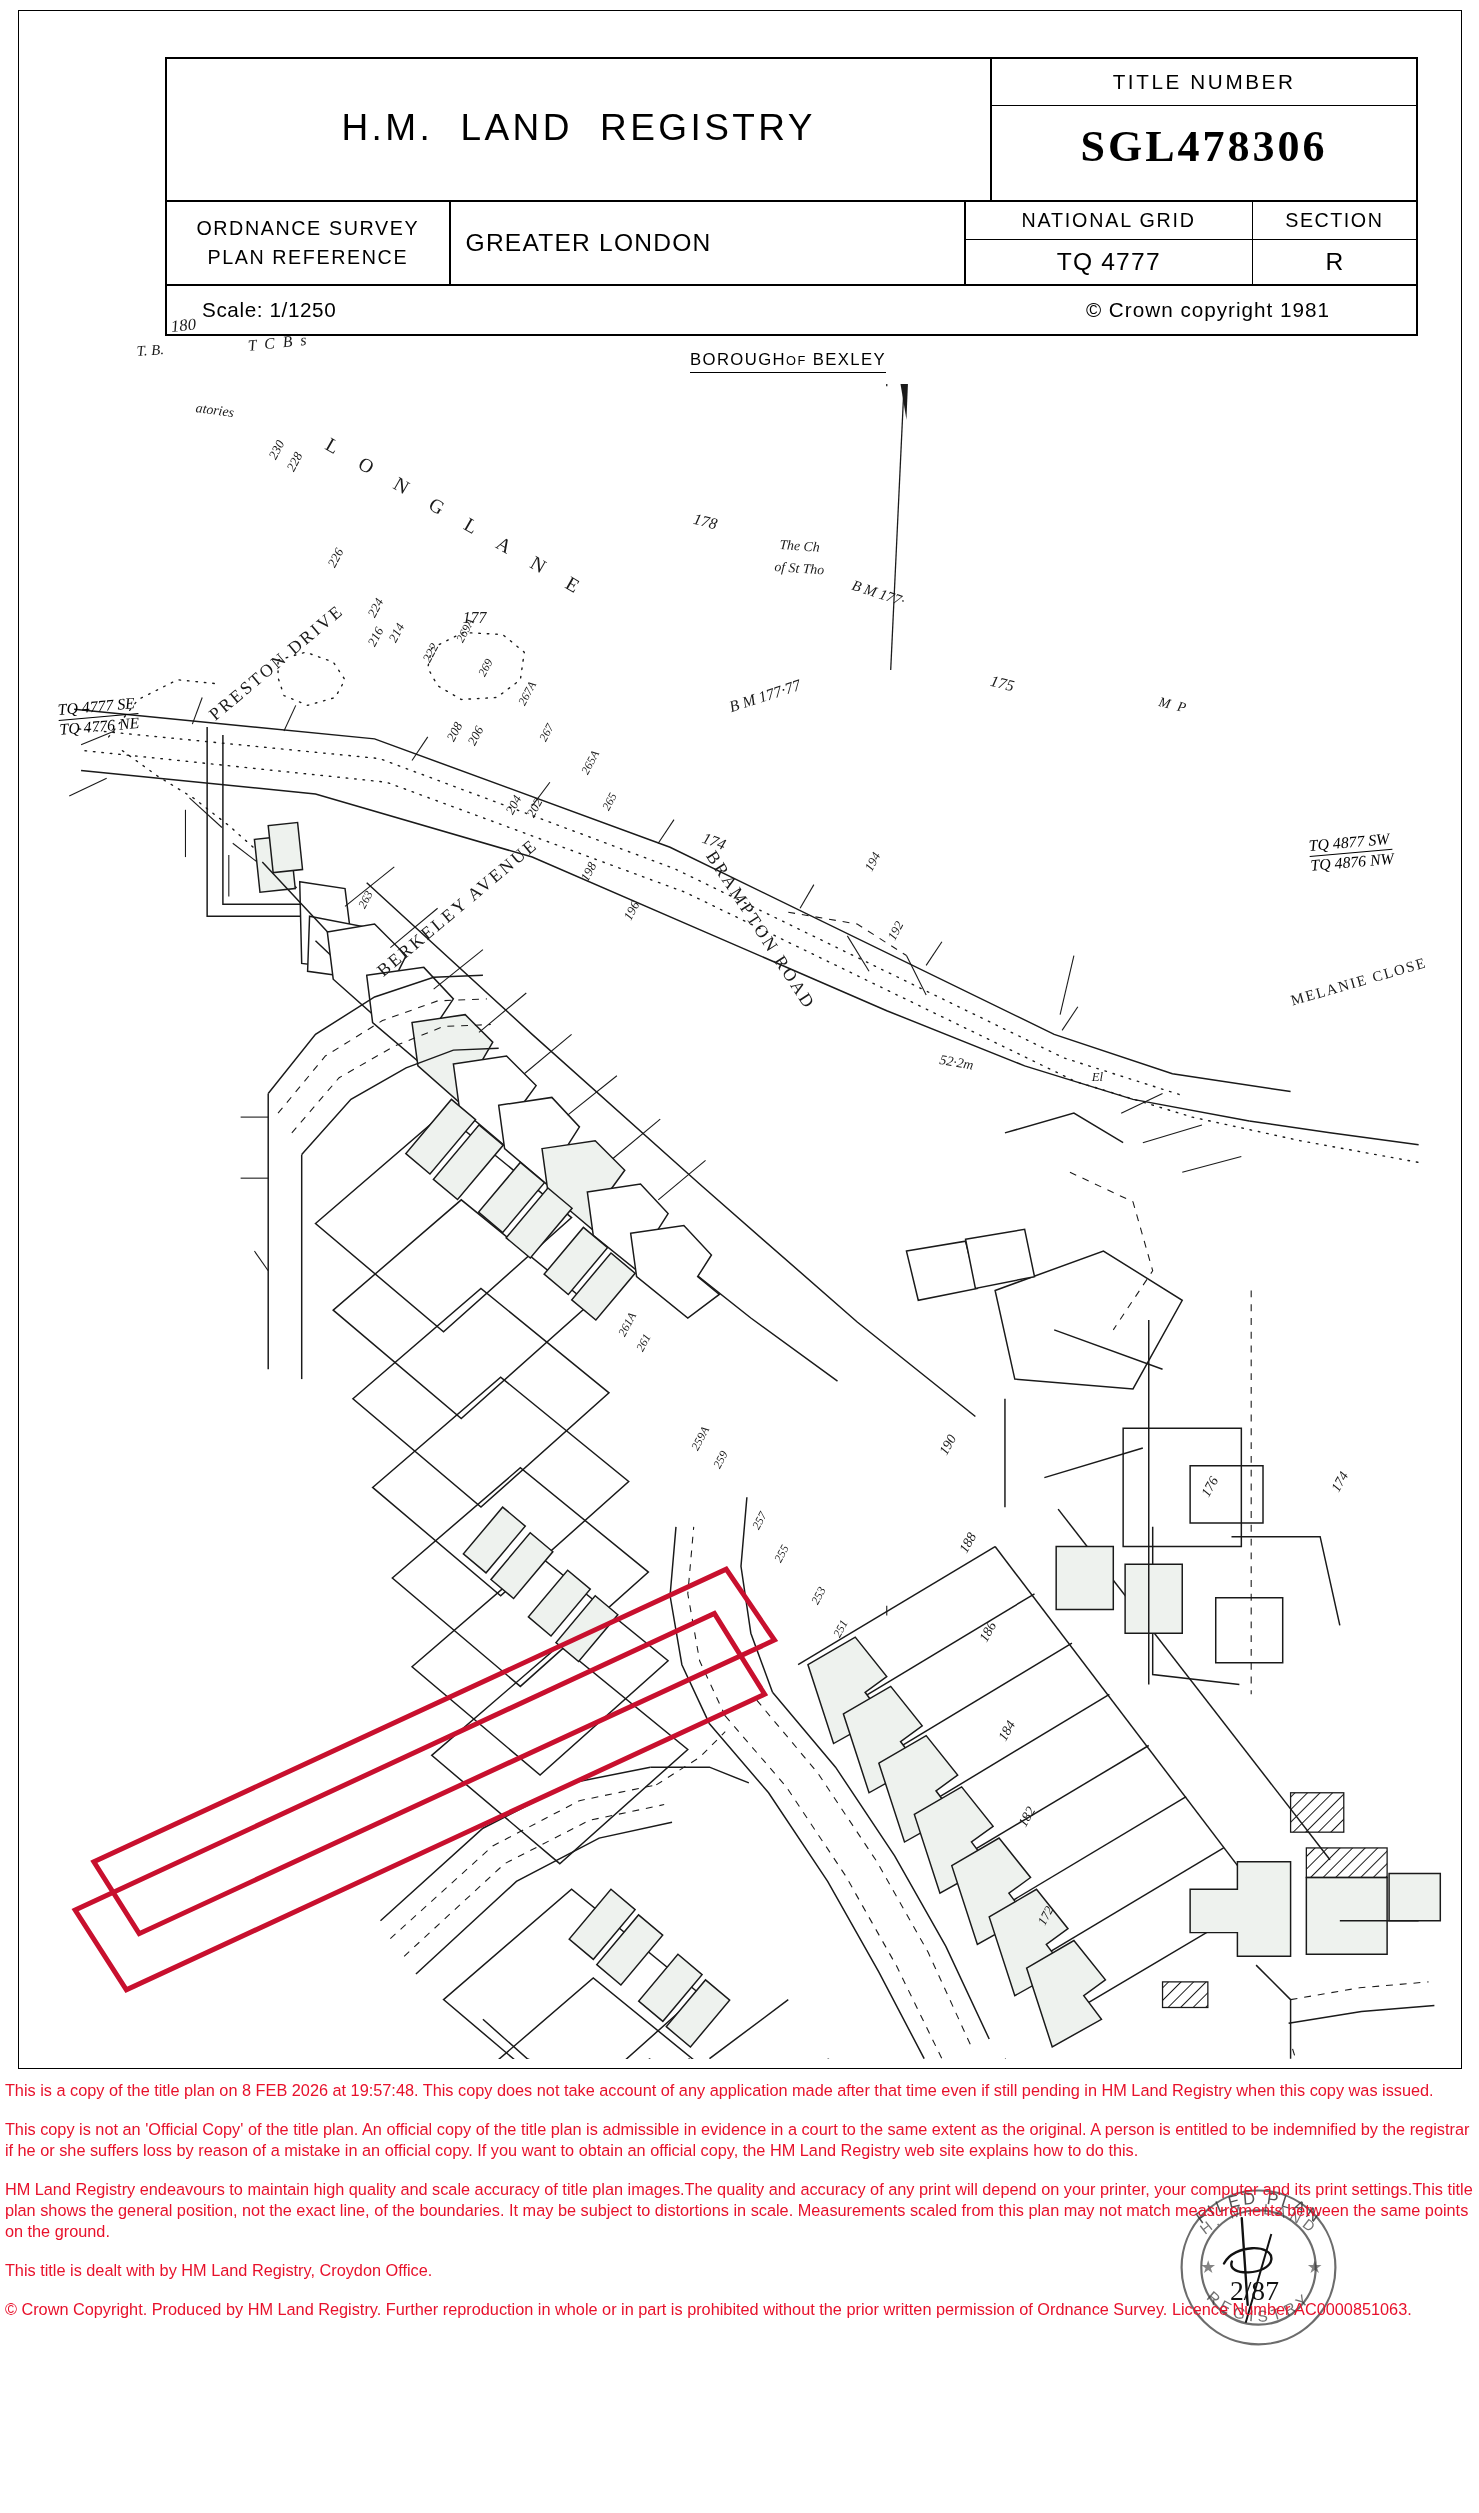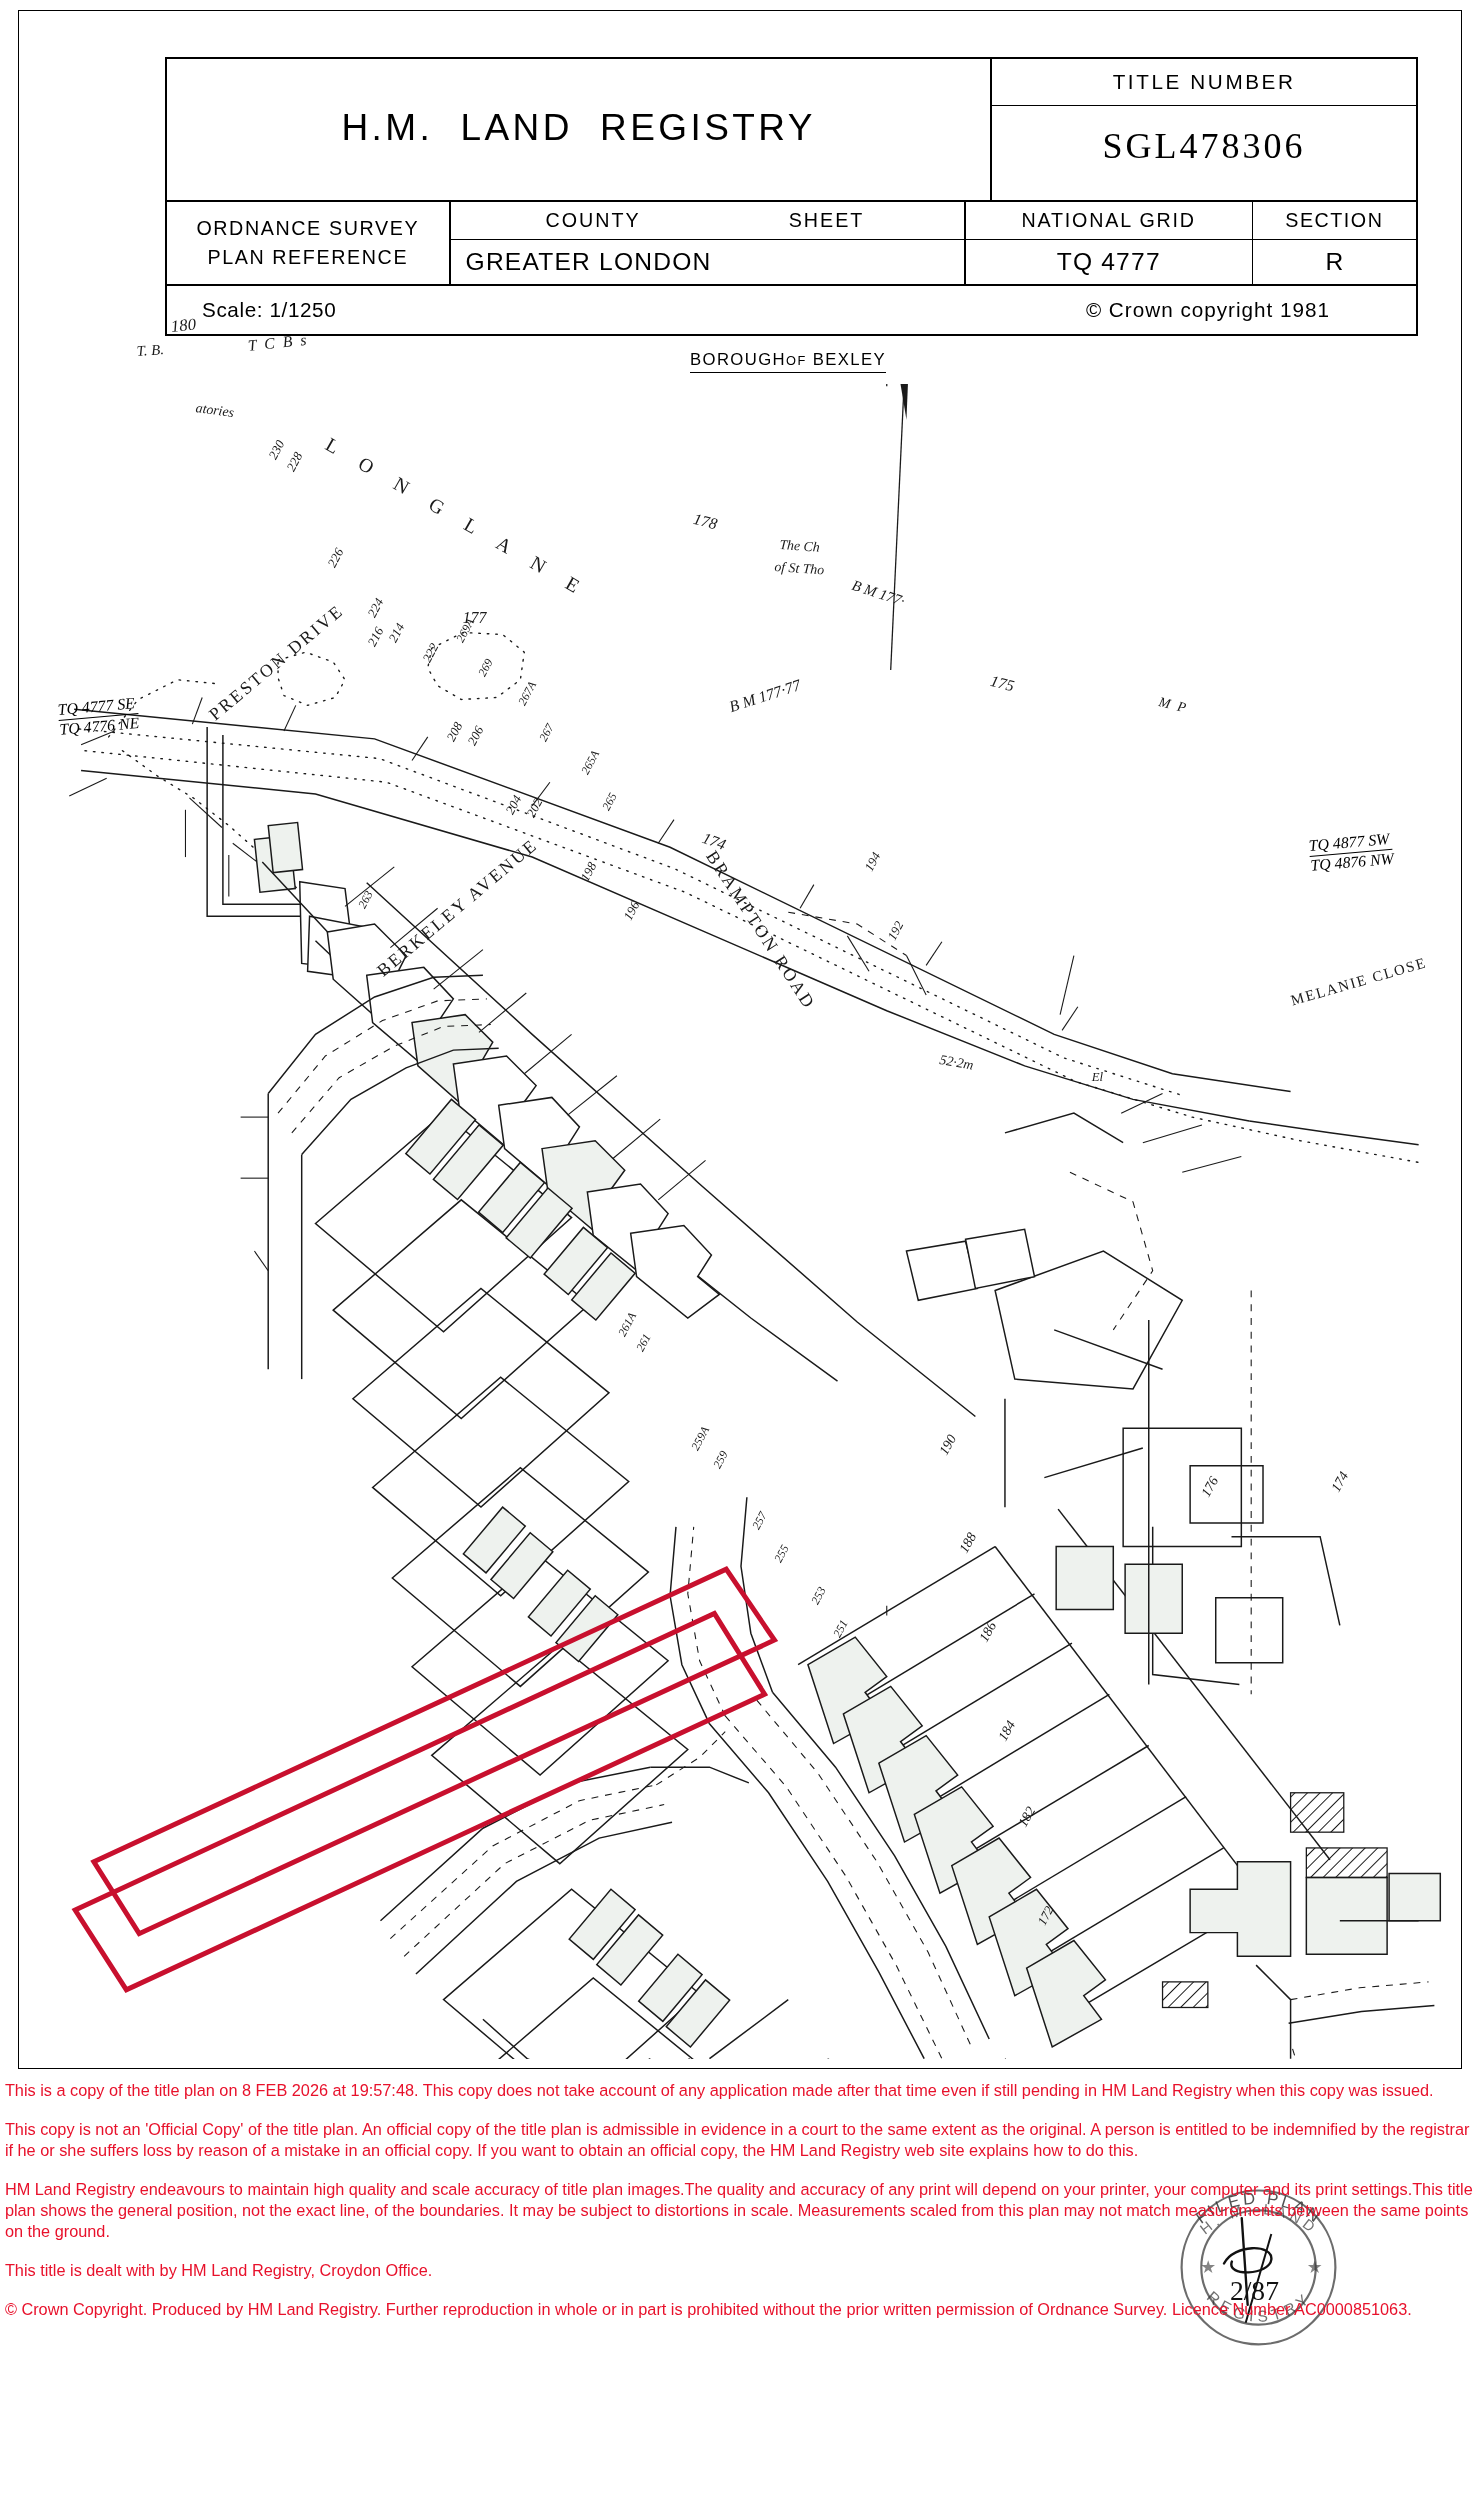--- a/index.html
+++ b/index.html
@@ -67,23 +67,23 @@
   }
   #title-number-label {
     height: 46px;
     border-bottom: 1.5px solid #000;
     display: flex; align-items: center; justify-content: center;
     font-size: 20.7px; letter-spacing: 2.6px;
   }
   #title-number-value {
     flex: 1;
     display: flex; align-items: center; justify-content: center;
-    font-size: 36px; letter-spacing: 3px;
+    font-size: 44px; letter-spacing: 3px;
     font-family: "Liberation Serif", serif;
-    font-weight: 400;
+    font-weight: 700;
     padding-bottom: 14px;
   }
 
   
   #hdr-row2 { height: 84px; border-bottom: 2px solid #000; }
   #cell-osref {
     width: 284px;
     border-right: 2px solid #000;
     flex-direction: column;
     display: flex; align-items: center; justify-content: center;
@@ -208,24 +208,20 @@
     </div>
   </div>
 
   <div class="hdr-row" id="hdr-row2">
     <div class="hdr-cell" id="cell-osref">
       <span>ORDNANCE SURVEY</span>
       <span>PLAN REFERENCE</span>
     </div>
 
     <div id="county-sheet-block">
-      <div id="county-sheet-labels">
-        <span class="lbl-county">COUNTY</span>
-        <span class="lbl-sheet">SHEET</span>
-      </div>
       <div id="county-value">GREATER  LONDON</div>
     </div>
 
     <div id="grid-section-block">
       <div id="grid-section-labels">
         <span class="g1">NATIONAL GRID</span>
         <span class="g2">SECTION</span>
       </div>
       <div id="grid-section-values">
         <span class="g1">TQ 4777</span>

